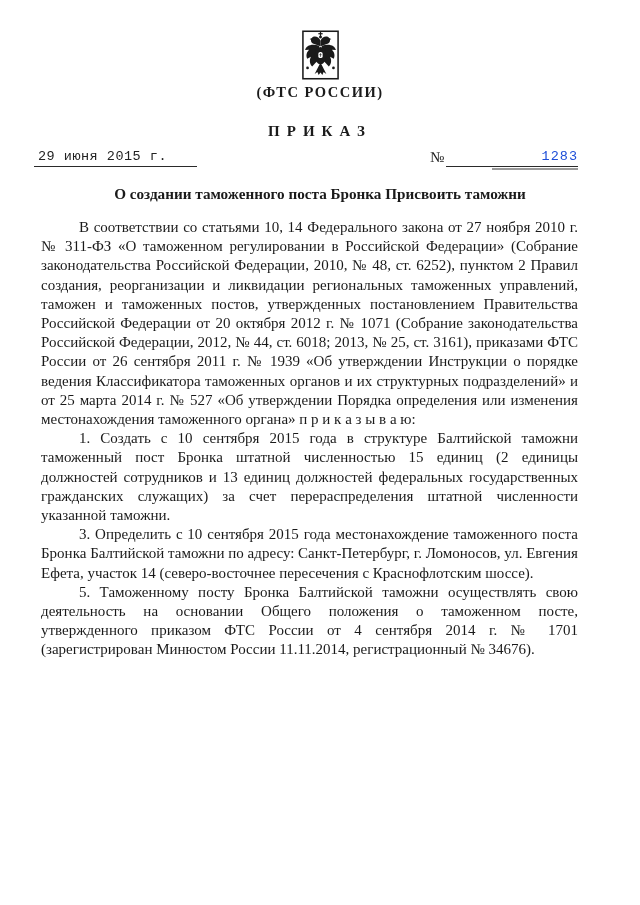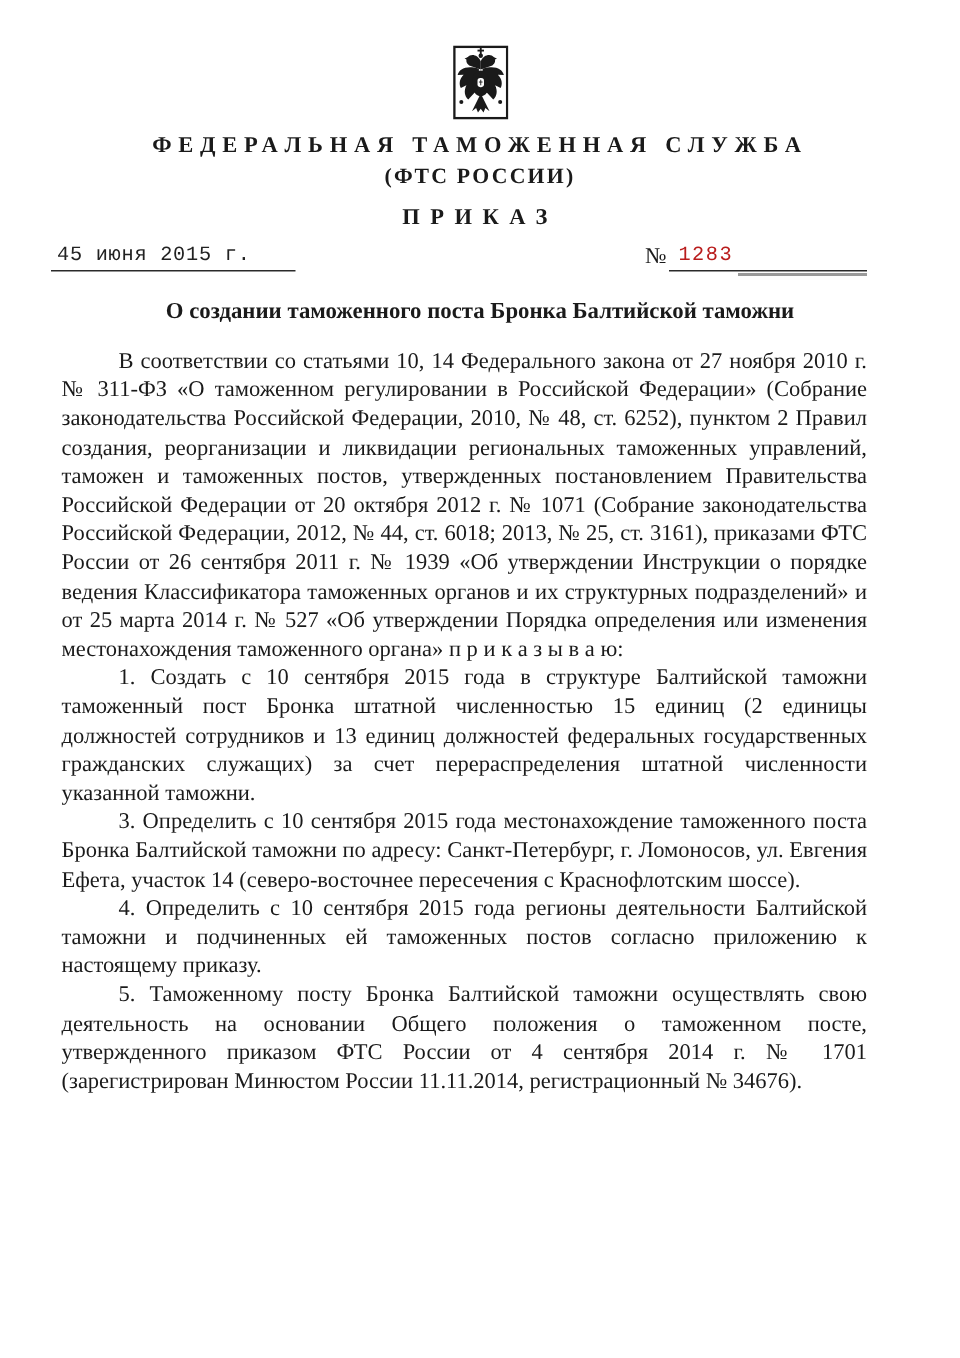--- a/index.html
+++ b/index.html
@@ -34,21 +34,21 @@
     font-weight: bold;
     font-size: 14.5px;
     letter-spacing: 1.5px;
     margin-top: 4px;
   }
   .doc-type {
     text-align: center;
     font-weight: bold;
     font-size: 15px;
     letter-spacing: 7px;
-    margin-top: 10px;
+    margin-top: 22px;
   }
   .meta-row {
     display: flex;
     justify-content: space-between;
     align-items: flex-end;
     margin: 5px 62px 0 34px;
     height: 22px;
   }
   .date-field {
     font-family: "Liberation Mono", "DejaVu Sans Mono", monospace;
@@ -70,22 +70,23 @@
     padding-bottom: 1px;
   }
   .number-line {
     flex: 1;
     border-bottom: 1.5px solid #2a2a2a;
     font-family: "Liberation Mono", "DejaVu Sans Mono", monospace;
     font-size: 13.5px;
     letter-spacing: 1px;
     padding: 0 0 2px 6px;
     position: relative;
-    color: #b91c1c;
+    color: #1d4ed8;
     white-space: nowrap;
+    text-align: right;
   }
   .number-line::after {
     
     content: "";
     position: absolute;
     right: 0; bottom: -4px;
     width: 86px;
     border-bottom: 2px solid #9a9a9a;
   }
   .city {
@@ -139,36 +140,34 @@
       <path d="M30 52 L20.5 71 L25 67.5 L27 72.5 L30 68.5 L33 72.5 L35 67.5 L39.5 71 Z"></path>
 
       <circle cx="9" cy="61" r="2.2"></circle>
       <circle cx="51" cy="61" r="2.2"></circle>
     </g>
 
     <rect x="26.5" y="35" width="7" height="10" rx="3" fill="#ffffff"></rect>
     <path d="M30 37 L30 43 M28 39.5 L32 39.5" stroke="#1a1a1a" stroke-width="1"></path>
   </svg>
 
-  <div class="org-name">ФЕДЕРАЛЬНАЯ ТАМОЖЕННАЯ СЛУЖБА</div>
   <div class="org-short">(ФТС РОССИИ)</div>
   <div class="doc-type">ПРИКАЗ</div>
 
   <div class="meta-row">
-    <span class="date-field">45 июня 2015 г.</span>
+    <span class="date-field">29 июня 2015 г.</span>
     <span class="number-group">
       <span class="number-sign">№</span>
       <span class="number-line">1283</span>
     </span>
   </div>
 
 
-  <div class="title">О создании таможенного поста Бронка Балтийской таможни</div>
+  <div class="title">О создании таможенного поста Бронка Присвоить таможни</div>
 
   <div class="body-text">
     <p>В соответствии со статьями 10, 14 Федерального закона от 27 ноября 2010 г. № 311-ФЗ «О таможенном регулировании в Российской Федерации» (Собрание законодательства Российской Федерации, 2010, № 48, ст. 6252), пунктом 2 Правил создания, реорганизации и ликвидации региональных таможенных управлений, таможен и таможенных постов, утвержденных постановлением Правительства Российской Федерации от 20 октября 2012 г. № 1071 (Собрание законодательства Российской Федерации, 2012, № 44, ст. 6018; 2013, № 25, ст. 3161), приказами ФТС России от 26 сентября 2011 г. № 1939 «Об утверждении Инструкции о порядке ведения Классификатора таможенных органов и их структурных подразделений» и от 25 марта 2014 г. № 527 «Об утверждении Порядка определения или изменения местонахождения таможенного органа» п р и к а з ы в а ю:</p>
     <p>1. Создать с 10 сентября 2015 года в структуре Балтийской таможни таможенный пост Бронка штатной численностью 15 единиц (2 единицы должностей сотрудников и 13 единиц должностей федеральных государственных гражданских служащих) за счет перераспределения штатной численности указанной таможни.</p>
     <p>3. Определить с 10 сентября 2015 года местонахождение таможенного поста Бронка Балтийской таможни по адресу: Санкт-Петербург, г. Ломоносов, ул. Евгения Ефета, участок 14 (северо-восточнее пересечения с Краснофлотским шоссе).</p>
-    <p>4. Определить с 10 сентября 2015 года регионы деятельности Балтийской таможни и подчиненных ей таможенных постов согласно приложению к настоящему приказу.</p>
     <p>5. Таможенному посту Бронка Балтийской таможни осуществлять свою деятельность на основании Общего положения о таможенном посте, утвержденного приказом ФТС России от 4 сентября 2014 г. № 1701 (зарегистрирован Минюстом России 11.11.2014, регистрационный № 34676).</p>
   </div>
 
 </div>
 
 </body></html>

